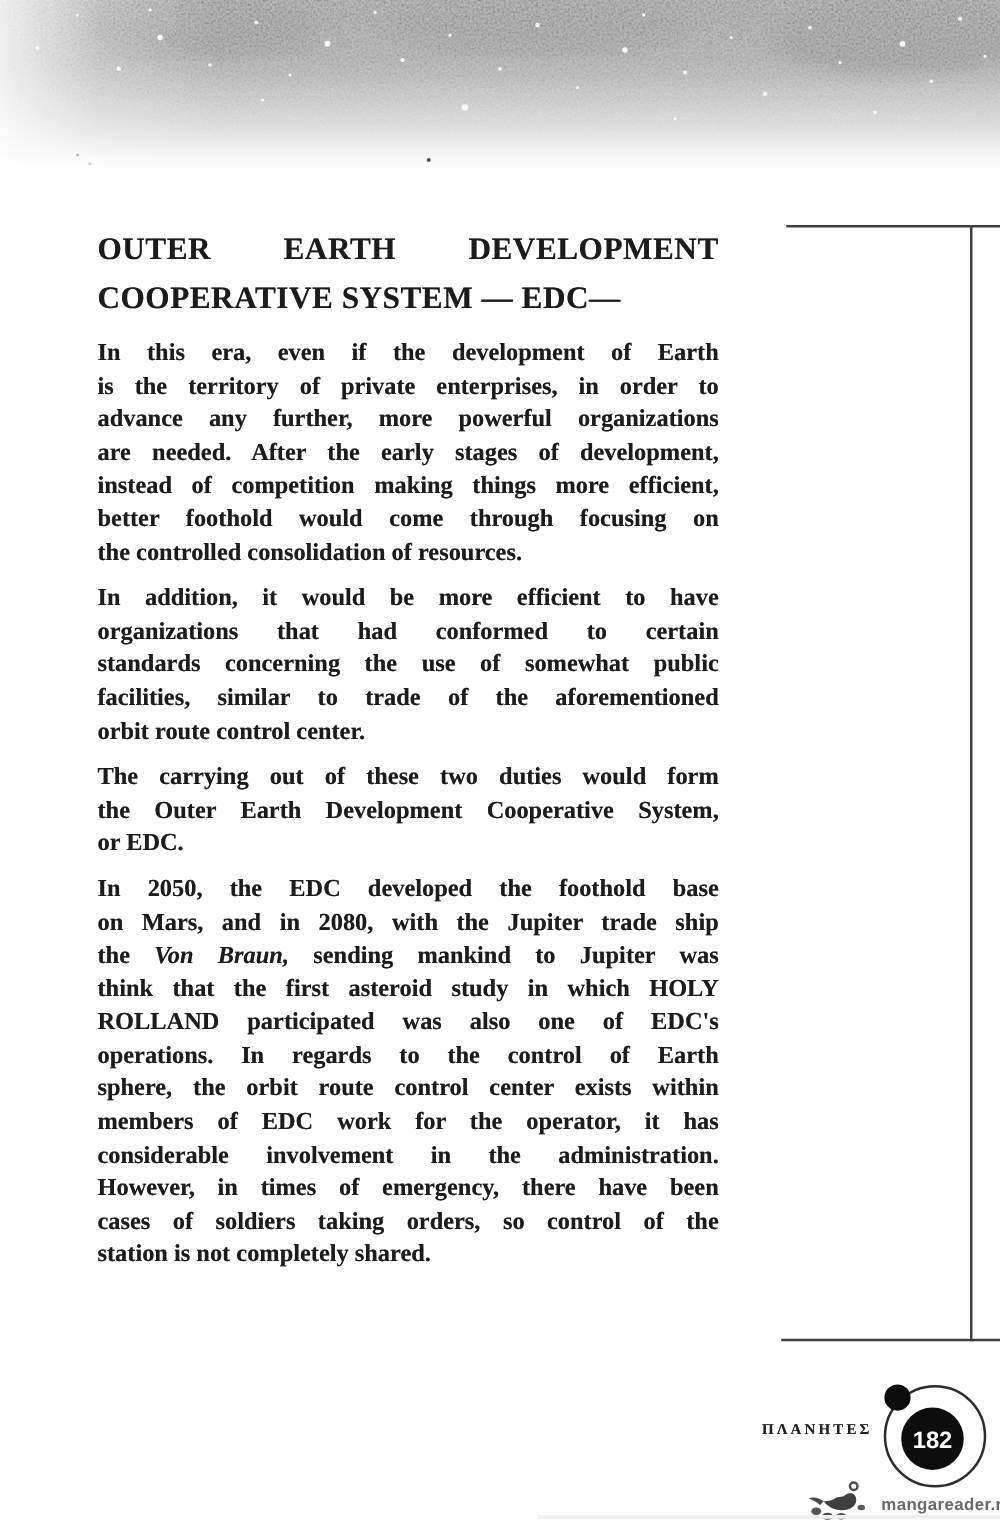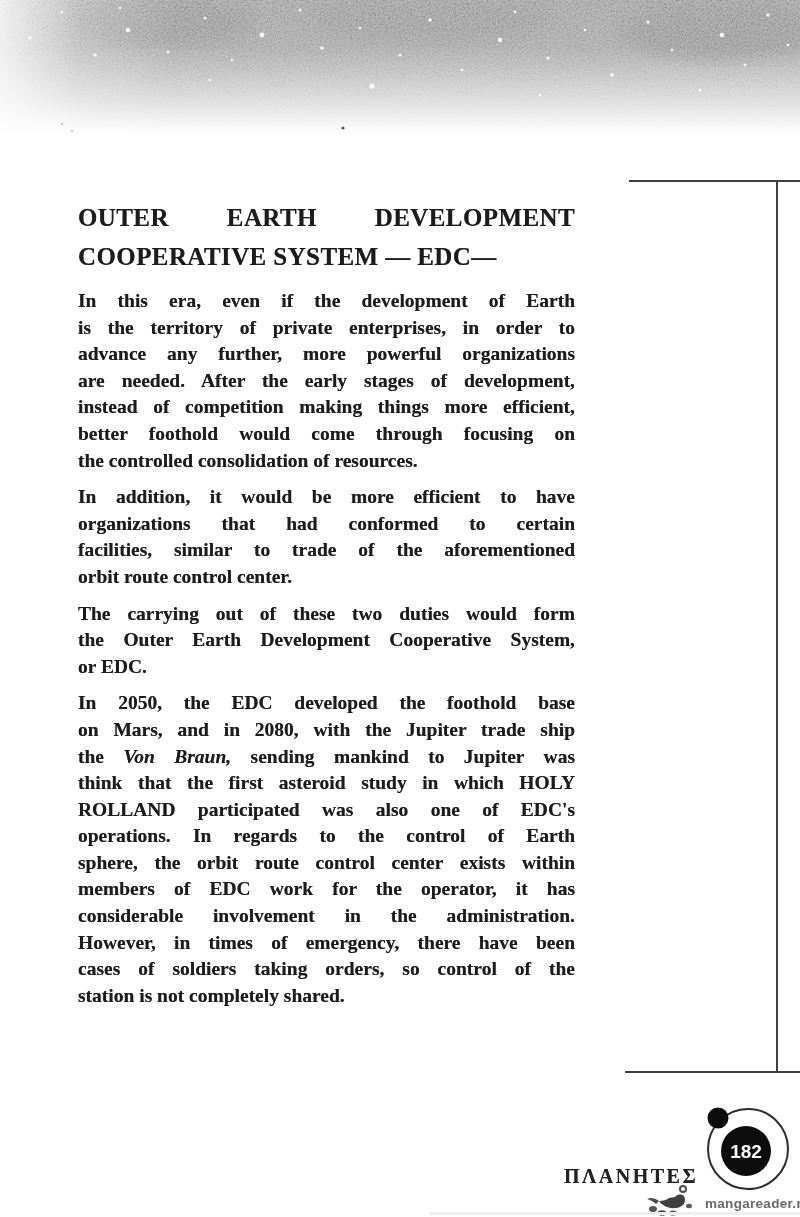--- a/index.html
+++ b/index.html
@@ -5,42 +5,41 @@
   html,body{margin:0;padding:0;}
   body{
     width:800px;height:1217px;position:relative;overflow:hidden;
     background:#ffffff;
     font-family:"Liberation Serif", serif;
   }
   
   .starfield{position:absolute;top:0;left:0;display:block;}
   
   .article{
-    position:absolute;left:78px;top:198px;width:497px;
+    position:absolute;left:78px;top:180px;width:497px;
     color:#1c1c1c;
     text-shadow:0 0 0.5px rgba(25,25,25,0.65);
   }
   .title{font-size:25px;font-weight:bold;line-height:39px;letter-spacing:0.4px;}
   .body-text{margin-top:12px;font-size:19.5px;font-weight:bold;line-height:26.6px;}
   .para{margin:0 0 10px 0;}
   .line{text-align:justify;text-align-last:justify;}
   .line.last{text-align-last:left;}
   .line i{font-style:italic;}
   
   .rule{position:absolute;background:#3f3f3f;}
   .rule-top{left:629px;top:180px;width:171px;height:2px;}
   .rule-right{left:776px;top:180px;width:2px;height:893px;}
   .rule-bottom{left:625px;top:1071px;width:175px;height:2px;}
   
   .series-title{
     position:absolute;left:545px;top:1136px;width:153px;
-    text-align:right;font-size:20px;font-weight:bold;
+    text-align:right;font-size:12px;font-weight:bold;
     letter-spacing:2.5px;color:#222222;
     text-shadow:0 0 0.5px rgba(25,25,25,0.6);
-    margin-top:29px;
   }
   .orbit-logo{position:absolute;left:700px;top:1103px;}
   
   .watermark{position:absolute;left:645px;top:1184px;display:flex;align-items:flex-end;}
   .watermark-text{
     font-family:"Liberation Sans", sans-serif;
     font-weight:bold;font-size:13.5px;color:#696969;
     letter-spacing:0.3px;margin:0 0 5px 2px;
   }
   .bottom-smudge{position:absolute;left:430px;top:1212px;width:370px;height:3px;background:#efefef;}
@@ -141,20 +140,21 @@
         <div class="line">is the territory of private enterprises, in order to</div>
         <div class="line">advance any further, more powerful organizations</div>
         <div class="line">are needed. After the early stages of development,</div>
         <div class="line">instead of competition making things more efficient,</div>
         <div class="line">better foothold would come through focusing on</div>
         <div class="line last">the controlled consolidation of resources.</div>
       </div>
       <div class="para">
         <div class="line">In addition, it would be more efficient to have</div>
         <div class="line">organizations that had conformed to certain</div>
+        <div class="line">standards concerning the use of somewhat public</div>
         <div class="line">facilities, similar to trade of the aforementioned</div>
         <div class="line last">orbit route control center.</div>
       </div>
       <div class="para">
         <div class="line">The carrying out of these two duties would form</div>
         <div class="line">the Outer Earth Development Cooperative System,</div>
         <div class="line last">or EDC.</div>
       </div>
       <div class="para">
         <div class="line">In 2050, the EDC developed the foothold base</div>

